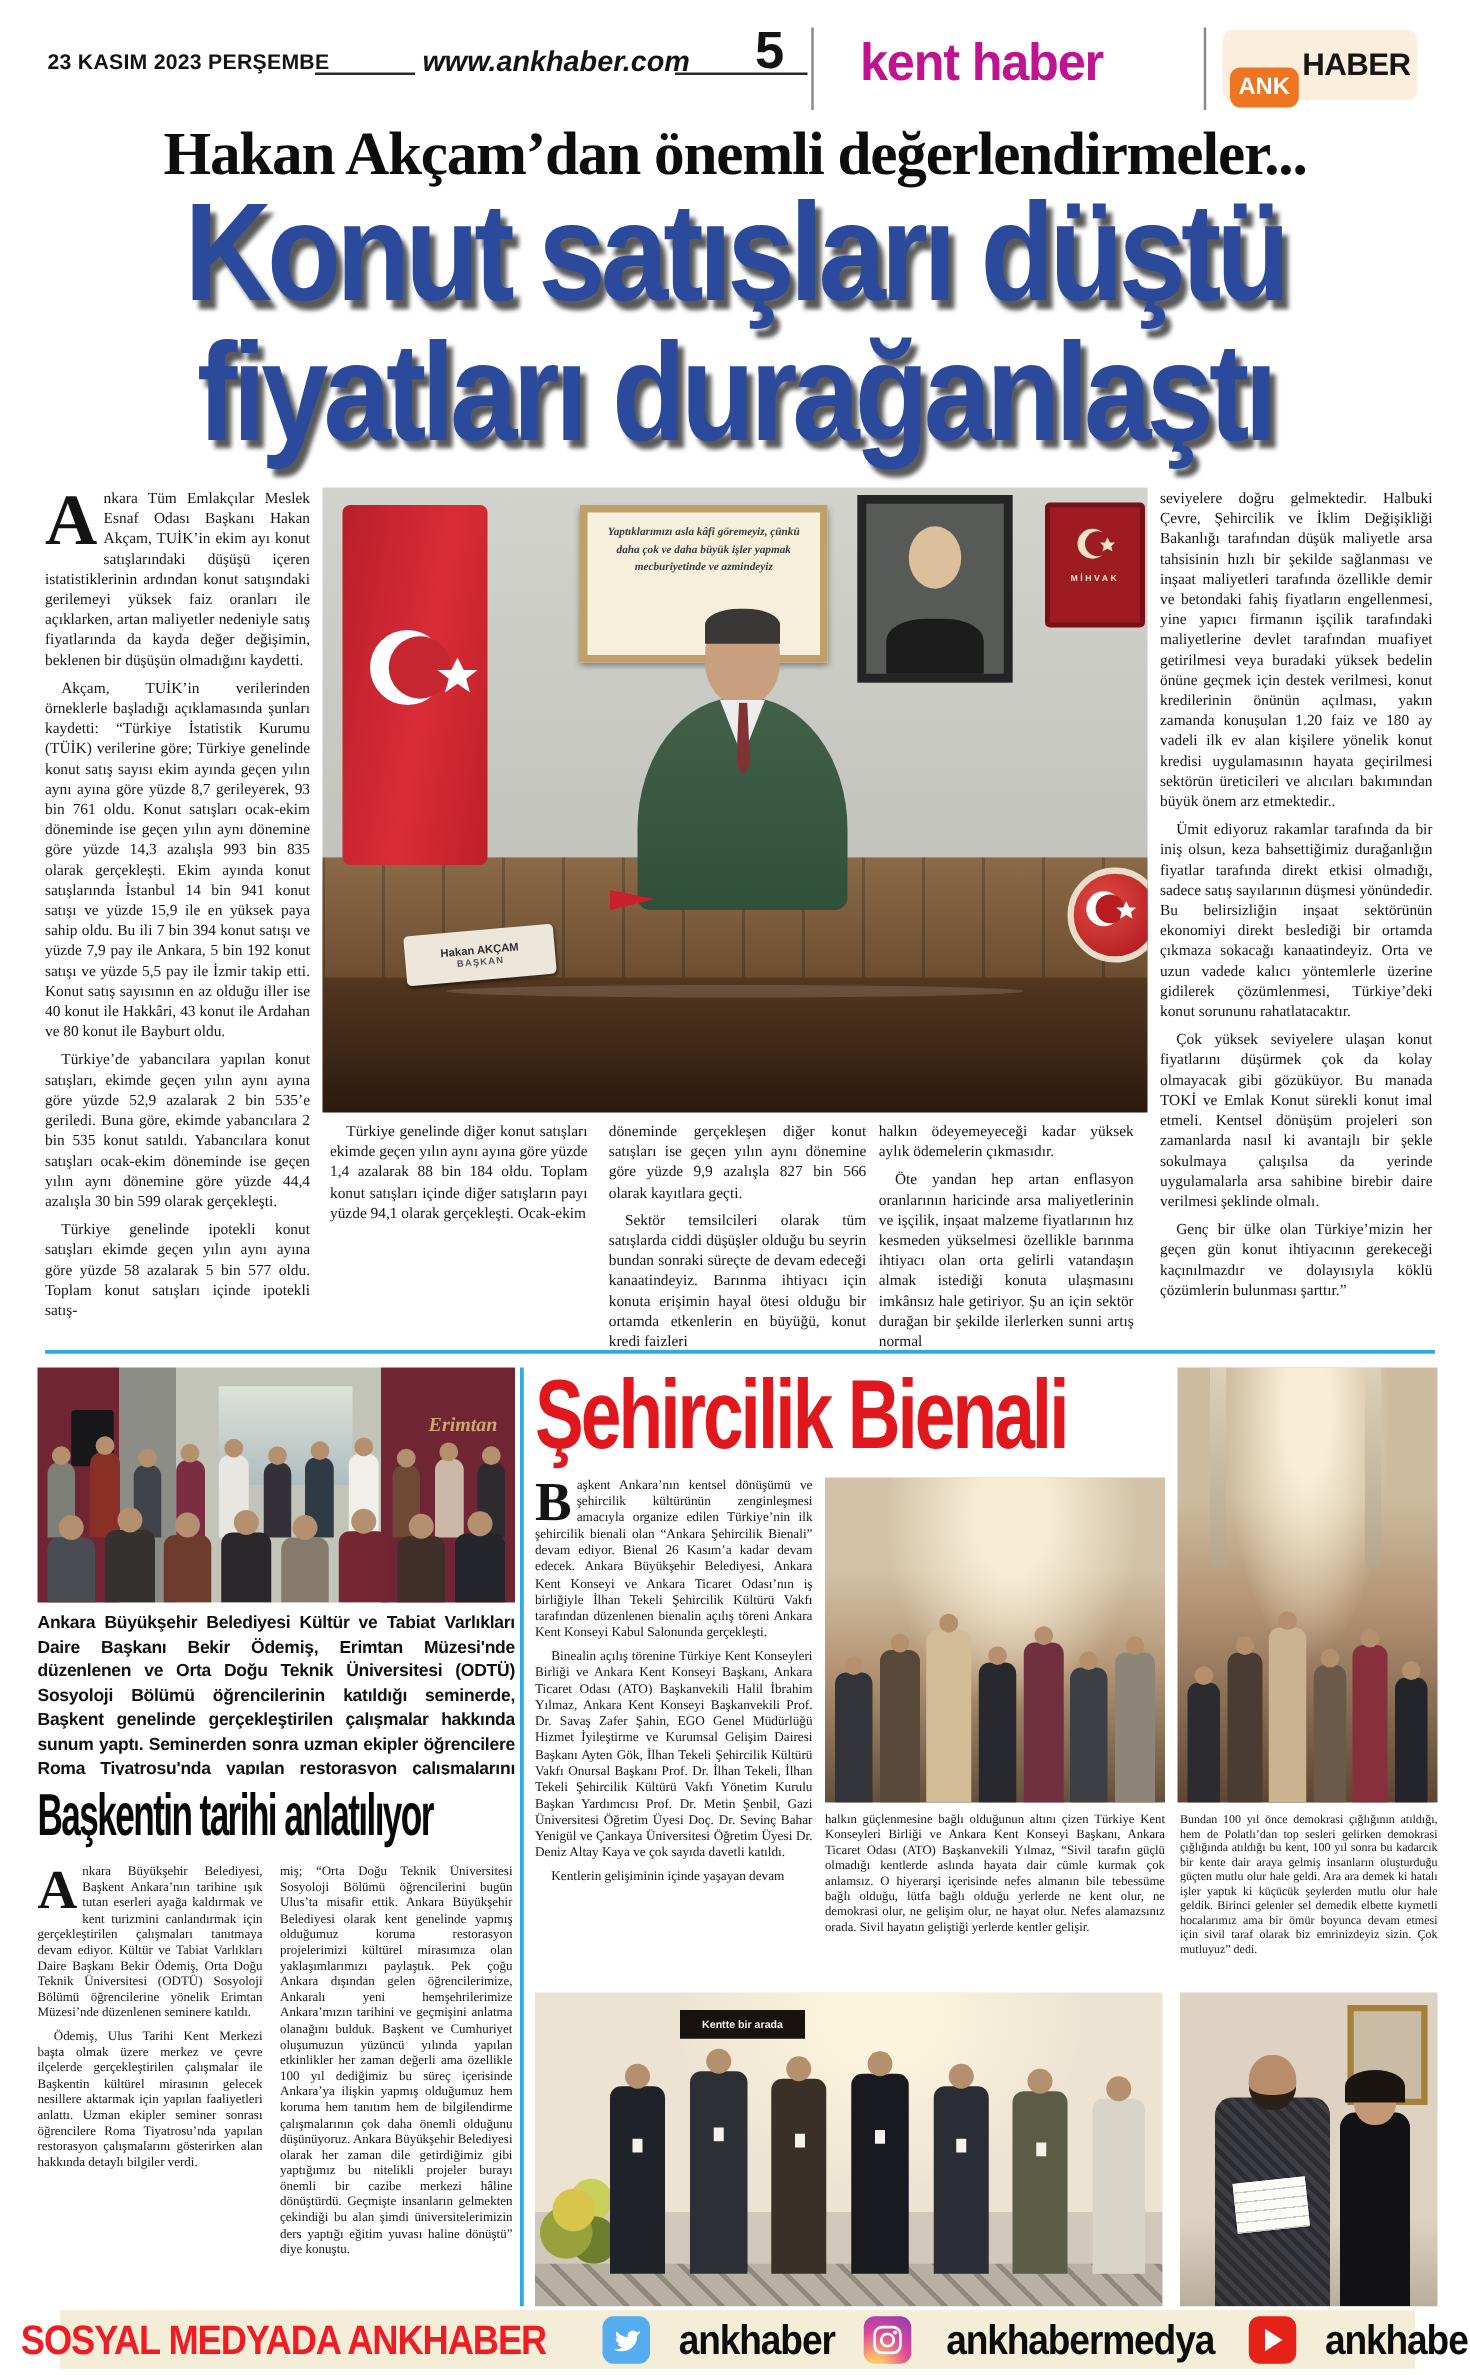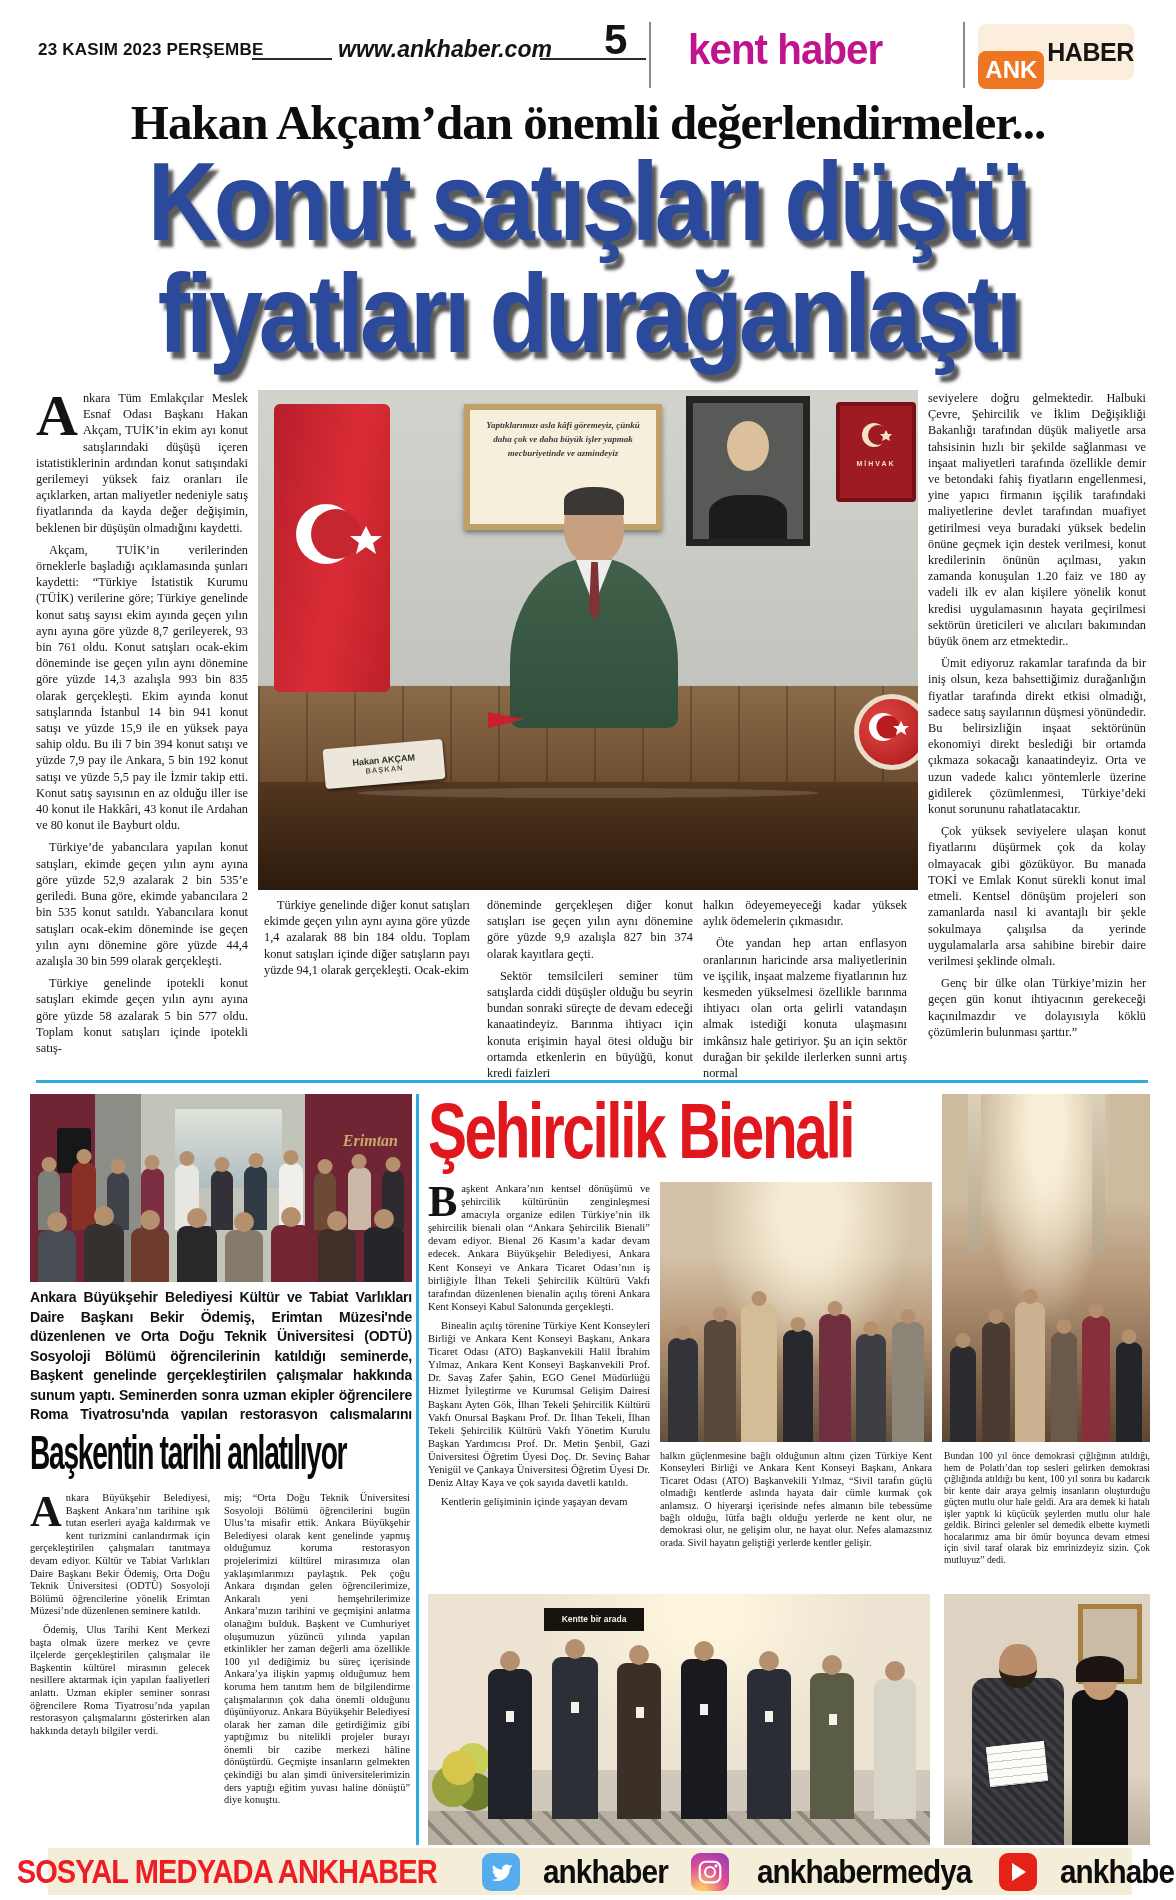--- a/index.html
+++ b/index.html
@@ -17,21 +17,21 @@
   .hdr-site{left:338px;top:36px;font-weight:700;font-style:italic;font-size:23px;}
   .hdr-line{height:2px;background:#2a2a2a;top:58px;}
   .hdr-line.l1{left:252px;width:80px;}
   .hdr-line.l2{left:540px;width:106px;}
   .hdr-pagenum{left:604px;top:16px;font-weight:700;font-size:42px;}
   .hdr-vline{width:2px;background:#8a8a8a;top:22px;height:66px;}
   .hdr-section{left:688px;top:26px;font-weight:700;font-size:42px;letter-spacing:-1px;
                color:var(--section-magenta);transform:scaleX(.96);transform-origin:left;}
   .hdr-logo{left:978px;top:24px;width:156px;height:56px;background:#fbeedc;border-radius:8px;
             display:flex;align-items:center;justify-content:center;gap:3px;}
-  .hdr-logo .ank{background:var(--logo-orange);color:#fff;font-weight:700;font-size:24px;
+  .hdr-logo .ank{background:var(--logo-orange);color:#fff;font-weight:700;font-size:19px;
             padding:5px 7px;border-radius:8px;margin-top:36px;}
   .hdr-logo .haber{color:#161616;font-weight:700;font-size:25px;letter-spacing:-.5px;}
 
   
   .kicker{left:0;right:0;top:94px;text-align:center;font-weight:700;font-size:49px;
           letter-spacing:-1px;color:#0d0d0d;}
   .main-headline{left:0;right:0;top:146px;text-align:center;font-weight:700;
           font-size:97px;line-height:1.0;letter-spacing:-4px;color:var(--headline-blue);
           transform:scaleY(1.15);transform-origin:top center;
           text-shadow:5px 6px 3px rgba(35,35,35,.75);}
@@ -237,22 +237,22 @@
         </svg>
     </div>
     <div class="pm-caption sans">
     </div>
   </div>
 
   <div class="col col-lg" style="left:264px;top:897px;width:206px;height:182px;">
     <p>Türkiye genelinde diğer konut satışları ekimde geçen yılın aynı ayına göre yüzde 1,4 azalarak 88 bin 184 oldu. Toplam konut satışları içinde diğer satışların payı yüzde 94,1 olarak gerçekleşti. Ocak-ekim</p>
   </div>
   <div class="col col-lg" style="left:487px;top:897px;width:206px;height:182px;">
-    <p class="nodent">döneminde gerçekleşen diğer konut satışları ise geçen yılın aynı dönemine göre yüzde 9,9 azalışla 827 bin 374 olarak kayıtlara geçti.</p>
-    <p>Sektör temsilcileri seminer tüm satışlarda ciddi düşüşler olduğu bu seyrin bundan sonraki süreçte de devam edeceği kanaatindeyiz. Barınma ihtiyacı için konuta erişimin hayal ötesi olduğu bir ortamda etkenlerin en büyüğü, konut kredi faizleri</p>
+    <p class="nodent">döneminde gerçekleşen diğer konut satışları ise geçen yılın aynı dönemine göre yüzde 9,9 azalışla 827 bin 566 olarak kayıtlara geçti.</p>
+    <p>Sektör temsilcileri olarak tüm satışlarda ciddi düşüşler olduğu bu seyrin bundan sonraki süreçte de devam edeceği kanaatindeyiz. Barınma ihtiyacı için konuta erişimin hayal ötesi olduğu bir ortamda etkenlerin en büyüğü, konut kredi faizleri</p>
   </div>
   <div class="col col-lg" style="left:703px;top:897px;width:204px;height:182px;">
     <p class="nodent">halkın ödeyemeyeceği kadar yüksek aylık ödemelerin çıkmasıdır.</p>
     <p>Öte yandan hep artan enflasyon oranlarının haricinde arsa maliyetlerinin ve işçilik, inşaat malzeme fiyatlarının hız kesmeden yükselmesi özellikle barınma ihtiyacı olan orta gelirli vatandaşın almak istediği konuta ulaşmasını imkânsız hale getiriyor. Şu an için sektör durağan bir şekilde ilerlerken sunni artış normal</p>
   </div>
 
   <div class="col col-lg" style="left:928px;top:390px;width:218px;height:688px;">
     <p class="nodent">seviyelere doğru gelmektedir.  Halbuki Çevre, Şehircilik ve İklim Değişikliği Bakanlığı tarafından düşük maliyetle arsa tahsisinin hızlı bir şekilde sağlanması ve inşaat maliyetleri tarafında özellikle demir ve betondaki fahiş fiyatların engellenmesi, yine yapıcı firmanın işçilik tarafındaki maliyetlerine devlet tarafından muafiyet getirilmesi veya buradaki yüksek bedelin önüne geçmek için destek verilmesi, konut kredilerinin önünün açılması, yakın zamanda konuşulan 1.20 faiz ve 180 ay vadeli ilk ev alan kişilere yönelik konut kredisi uygulamasının hayata geçirilmesi sektörün üreticileri ve alıcıları bakımından büyük önem arz etmektedir..</p>
     <p>Ümit ediyoruz rakamlar tarafında da bir iniş olsun, keza bahsettiğimiz durağanlığın fiyatlar tarafında direkt etkisi olmadığı, sadece satış sayılarının düşmesi yönündedir. Bu belirsizliğin inşaat sektörünün ekonomiyi direkt beslediği bir ortamda çıkmaza sokacağı kanaatindeyiz. Orta ve uzun vadede kalıcı yöntemlerle üzerine gidilerek çözümlenmesi, Türkiye’deki konut sorununu rahatlatacaktır.</p>
     <p>Çok yüksek seviyelere ulaşan konut fiyatlarını düşürmek çok da kolay olmayacak gibi gözüküyor. Bu manada TOKİ ve Emlak Konut sürekli konut imal etmeli. Kentsel dönüşüm projeleri son zamanlarda nasıl ki avantajlı bir şekle sokulmaya çalışılsa da yerinde uygulamalarla arsa sahibine birebir daire verilmesi şeklinde olmalı.</p>

